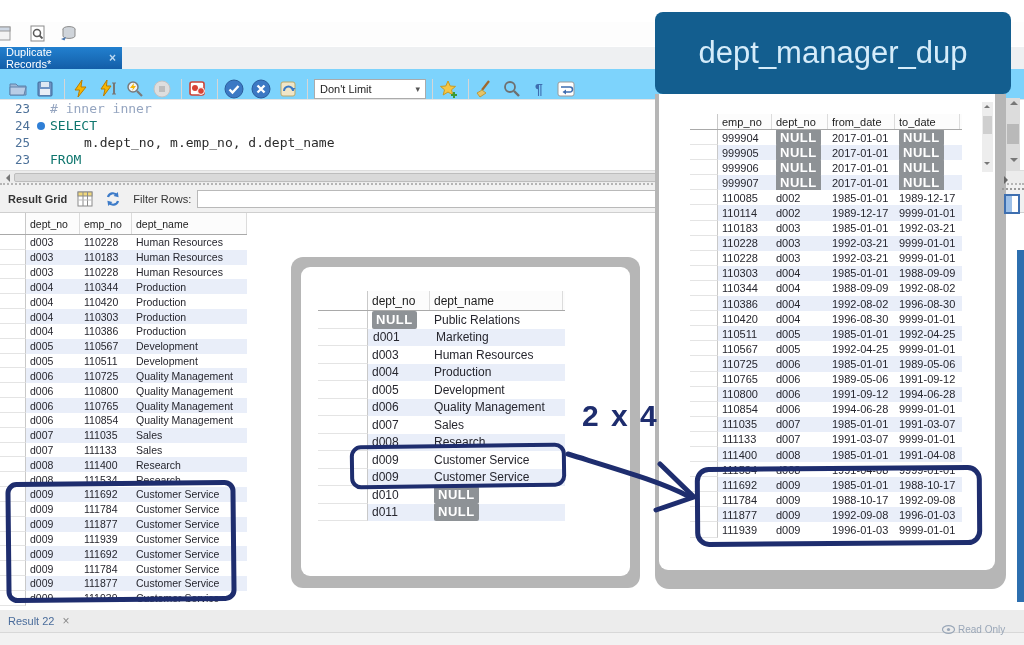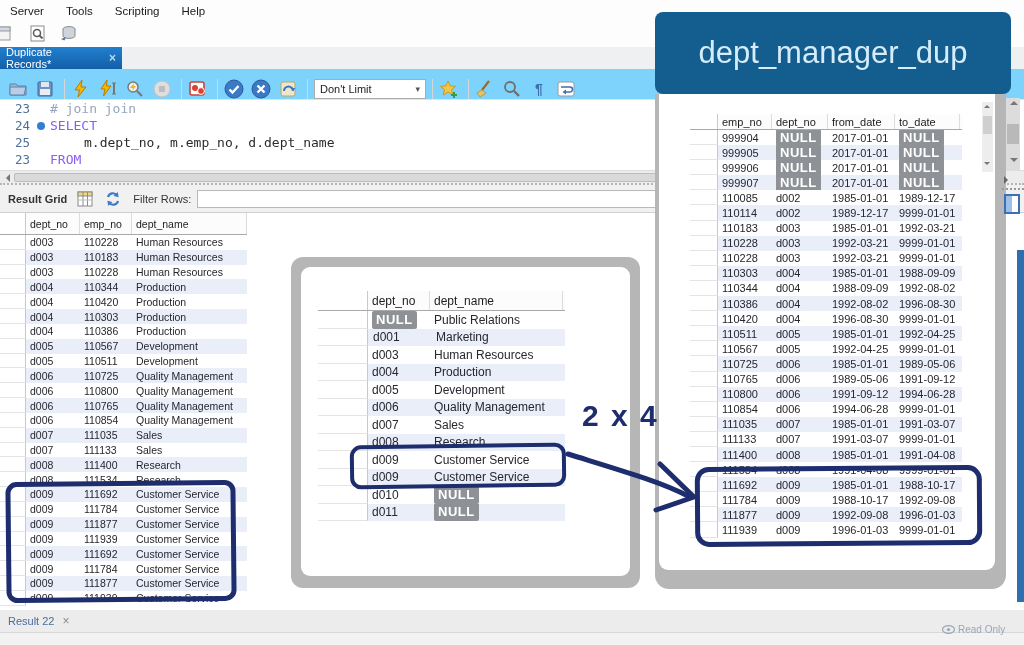--- a/index.html
+++ b/index.html
@@ -33,21 +33,21 @@
   .pilcrow{font-size:14px;color:#3e6db0;font-weight:bold}
 
   
   .editor{position:absolute;left:0;top:100px;width:100%;height:70px;background:#fff}
   .code-line{display:flex;height:17px;align-items:center}
   .gutter{width:34px;text-align:right;color:#4d7199;font-size:12.5px;font-family:"DejaVu Sans Mono",monospace;padding-right:4px}
   .stmt-dot{width:16px;height:17px;position:relative}
   .stmt-dot.on::after{content:"";position:absolute;left:3px;top:5px;width:8px;height:8px;border-radius:50%;background:#2f7fd6}
   .code{font-family:"DejaVu Sans Mono",monospace;font-size:13px;color:#2b2b2b;white-space:pre}
   .code.comment{color:#95a5c0}
-  .code.keyword{color:#8b5cf6}
+  .code.keyword{color:#0f766e}
   .code.ind{padding-left:34px}
 
   
   .hscroll{position:absolute;left:0;top:170px;width:100%;height:13px;background:#ececec;border-top:1px solid #ddd}
   .hs-arrow{position:absolute;left:2px;top:3px;width:0;height:0;border:4px solid transparent;border-right-color:#777}
   .hs-thumb{position:absolute;left:14px;top:2px;width:790px;height:9px;background:#d9d9d9;border:1px solid #bdbdbd;border-radius:2px}
 
   
   .result-toolbar{position:absolute;left:0;top:183px;width:100%;height:30px;background:#f1f1f1;
                   border-top:2px dotted #b5b5b5;border-bottom:1px solid #cfcfcf;display:flex;align-items:center;padding-left:8px}
@@ -117,26 +117,20 @@
   
   .logo{position:absolute;left:862px;top:608px;height:24px;background:#17a1ad;border-radius:4px;display:flex;
         align-items:center;padding:0 9px;z-index:30;color:#fff;font-weight:bold;font-size:14.5px}
   .logo .chk{margin:0 1px;font-size:15px;font-weight:bold}
 </style>
 </head>
 <body>
 
 <div id="screen">
 
-  <div class="menubar">
-    <span class="menu-item">Server</span>
-    <span class="menu-item">Tools</span>
-    <span class="menu-item">Scripting</span>
-    <span class="menu-item">Help</span>
-  </div>
 
   <div class="iconrow">
     <span class="qicon">
       <svg width="20" height="18">
           <rect x="-6" y="2" width="16" height="13" fill="#f3f3f3" stroke="#9a9a9a"></rect>
           <rect x="-6" y="2" width="16" height="4" fill="#cfd8e4" stroke="#9a9a9a"></rect>
         </svg>
     </span>
     <span class="qicon">
       <svg width="20" height="18">
@@ -264,21 +258,21 @@
           <polygon points="10,10.5 10,15.5 6.5,13" fill="#3e6db0"></polygon>
         </svg>
     </span>
   </div>
 
   <div class="editor">
     <div id="code-lines">
         <div class="code-line">
           <span class="gutter">23</span>
           <span class="stmt-dot"></span>
-          <span class="code comment"># join join</span>
+          <span class="code comment"># inner inner</span>
         </div>
         <div class="code-line">
           <span class="gutter">24</span>
           <span class="stmt-dot on"></span>
           <span class="code keyword">SELECT</span>
         </div>
         <div class="code-line">
           <span class="gutter">25</span>
           <span class="stmt-dot"></span>
           <span class="code plain ind">m.dept_no, m.emp_no, d.dept_name</span>

